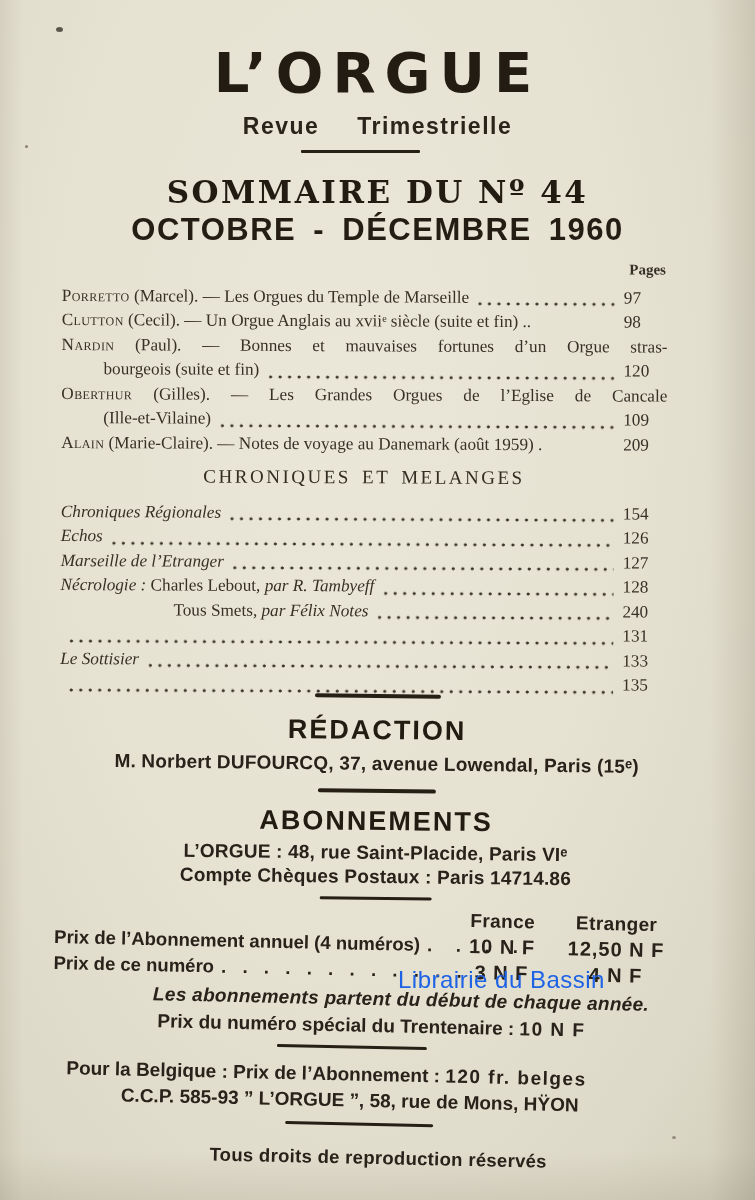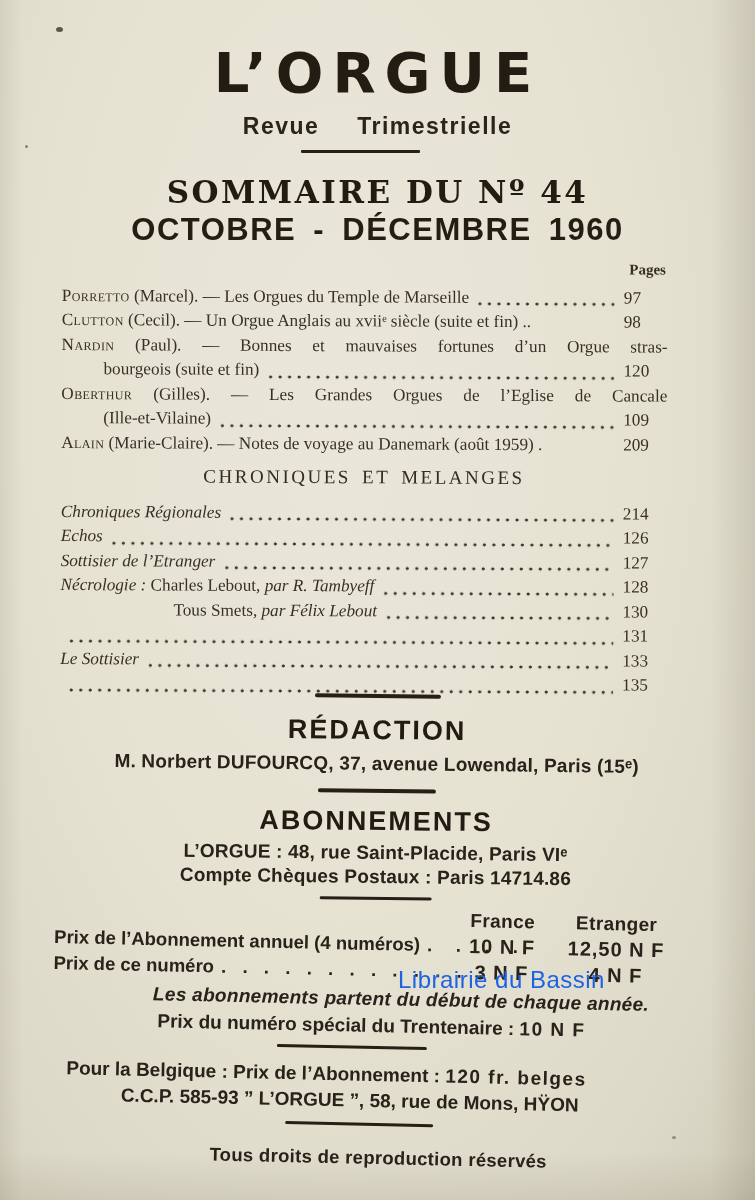--- a/index.html
+++ b/index.html
@@ -150,41 +150,41 @@
             <span class="spacer"></span>
             <span class="page-num">209</span>
           </div>
         </div>
       </div>
     <div class="section-heading">CHRONIQUES ET MELANGES</div>
     <div>
         <div class="flexline">
           <span class="entry-text"><span class="it">Chroniques Régionales</span></span>
           <span class="leader"></span>
-          <span class="page-num">214</span>
+          <span class="page-num">154</span>
         </div>
         <div class="flexline">
           <span class="entry-text"><span class="it">Echos</span></span>
           <span class="leader"></span>
           <span class="page-num">126</span>
         </div>
         <div class="flexline">
-          <span class="entry-text"><span class="it">Sottisier de l’Etranger</span></span>
+          <span class="entry-text"><span class="it">Marseille de l’Etranger</span></span>
           <span class="leader"></span>
           <span class="page-num">127</span>
         </div>
         <div class="flexline">
           <span class="entry-text"><span class="it">Nécrologie : </span><span>Charles Lebout, </span><span class="it">par R. Tambyeff</span></span>
           <span class="leader"></span>
           <span class="page-num">128</span>
         </div>
         <div class="flexline">
-          <span class="entry-text chron-indent"><span>Tous Smets, </span><span class="it">par Félix Lebout</span></span>
-          <span class="leader"></span>
-          <span class="page-num">130</span>
+          <span class="entry-text chron-indent"><span>Tous Smets, </span><span class="it">par Félix Notes</span></span>
+          <span class="leader"></span>
+          <span class="page-num">240</span>
         </div>
         <div class="flexline">
           <span class="leader"></span>
           <span class="page-num">131</span>
         </div>
         <div class="flexline">
           <span class="entry-text"><span class="it">Le Sottisier</span></span>
           <span class="leader"></span>
           <span class="page-num">133</span>
         </div>

